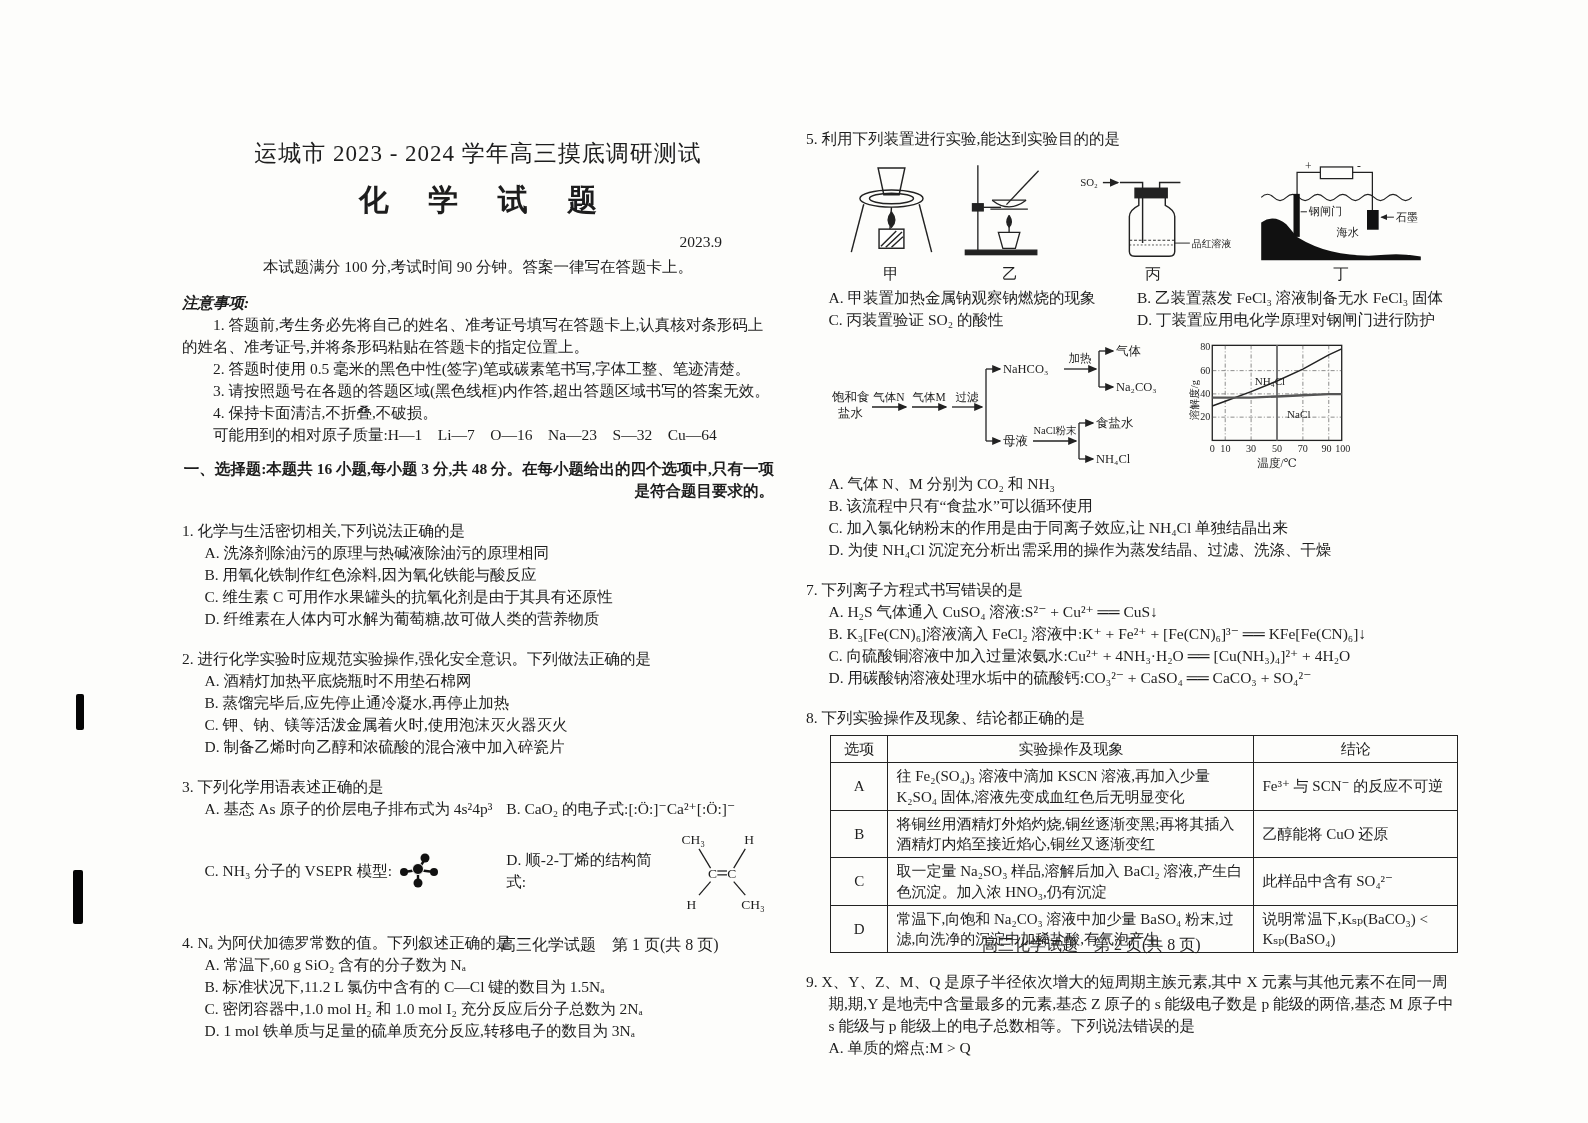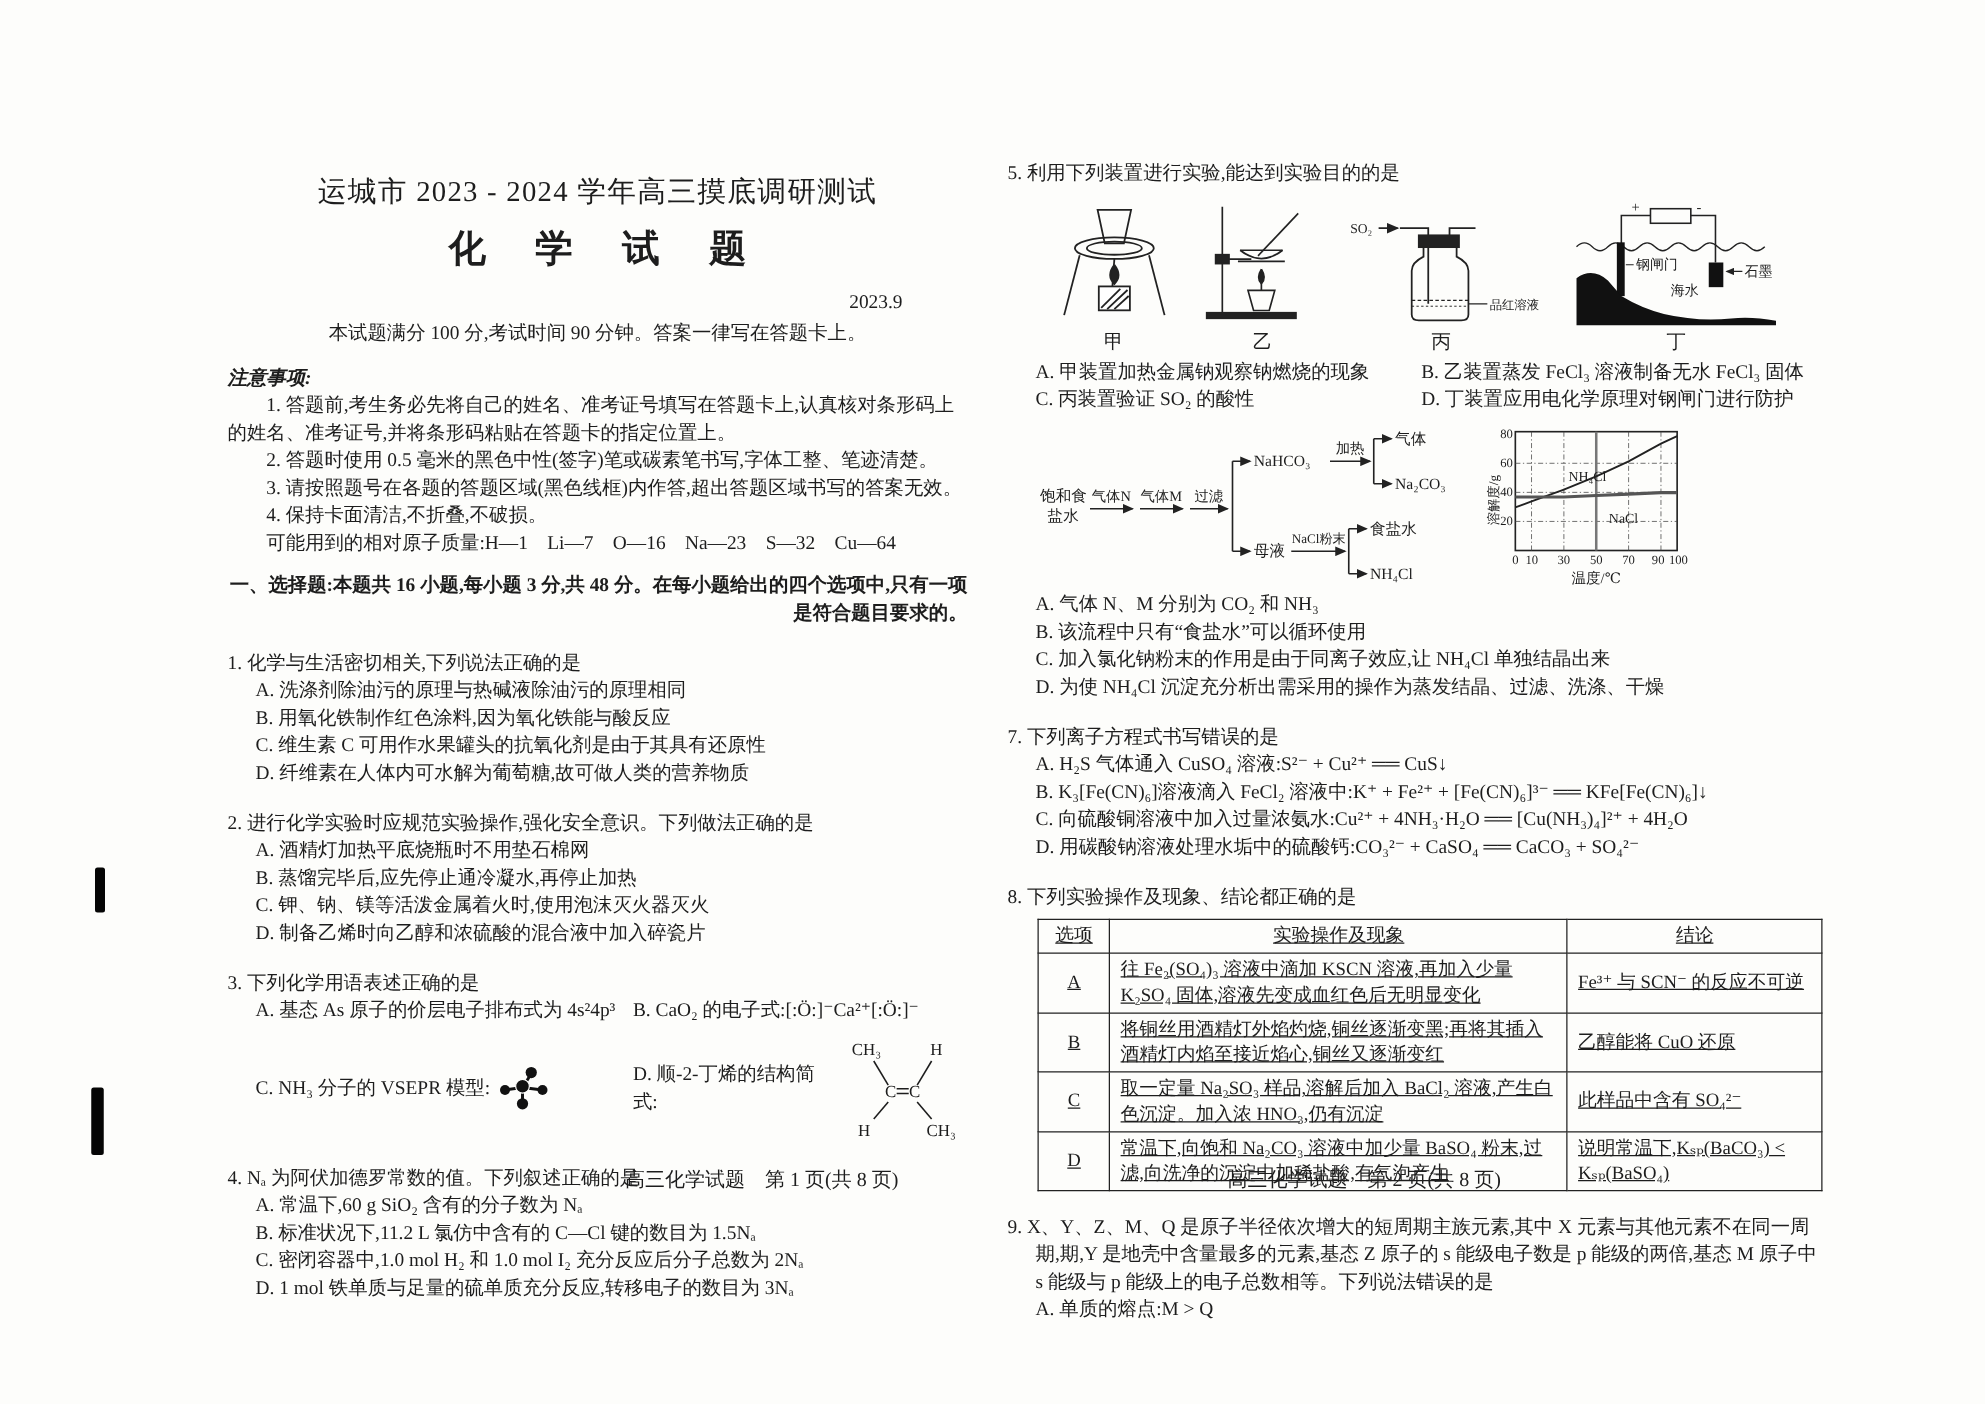--- a/index.html
+++ b/index.html
@@ -32,21 +32,21 @@
   .q3row { display:flex; align-items:center; padding-left:1.45em; }
   .q3row > .cell1 { flex:0 0 53%; display:flex; align-items:center; gap:4px; }
   .q3row > .cell2 { flex:1; display:flex; align-items:center; gap:6px; }
 
   .figs { display:flex; align-items:flex-end; gap:14px; margin:8px 0 2px 30px; }
   .fig  { display:flex; flex-direction:column; align-items:center; }
   .figcap { margin-top:1px; }
 
   .flowrow { display:flex; align-items:flex-start; gap:8px; margin:6px 0 2px 24px; }
 
-  table.q8 { border-collapse:collapse; margin:6px 0 5px 24px; font-size:15px; line-height:1.35;text-decoration:underline; }
+  table.q8 { border-collapse:collapse; margin:6px 0 5px 24px; font-size:15px; line-height:1.35; }
   .q8 th, .q8 td { border:1.6px solid #222; padding:3px 8px; font-weight:normal; }
   .q8 .c { text-align:center; }
   .q8 .op-col { width:366px; }
   .q8 .sel-col { width:42px; }
   .q8 .con-col { width:192px; }
 
   .footer { position:absolute; font-size:16px; }
   #footer1 { left:500px; top:934px; }
   #footer2 { left:982px; top:934px; }
 

